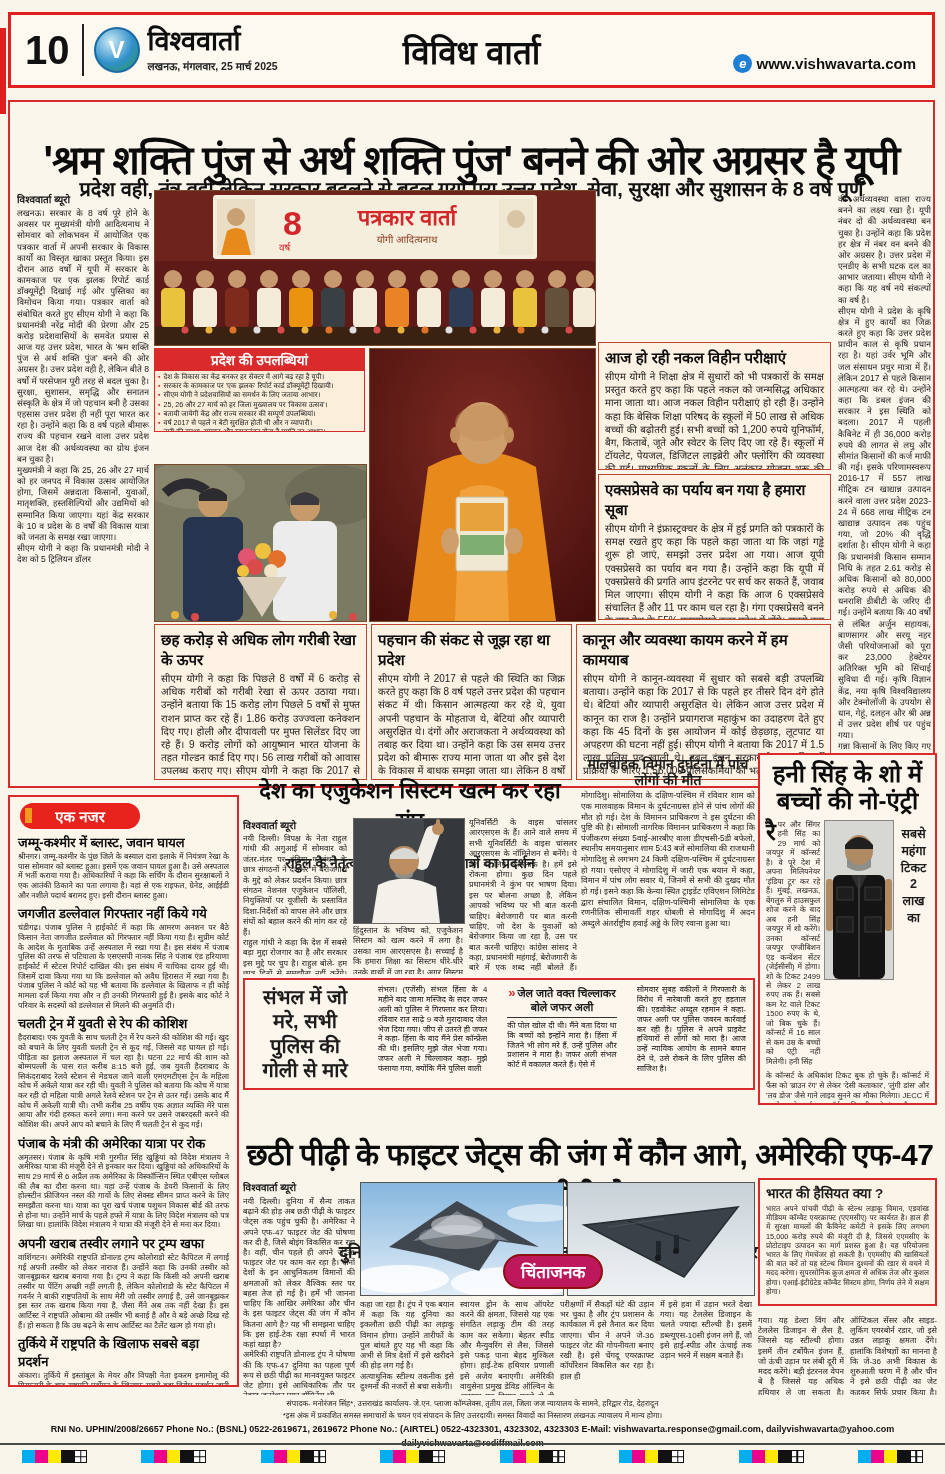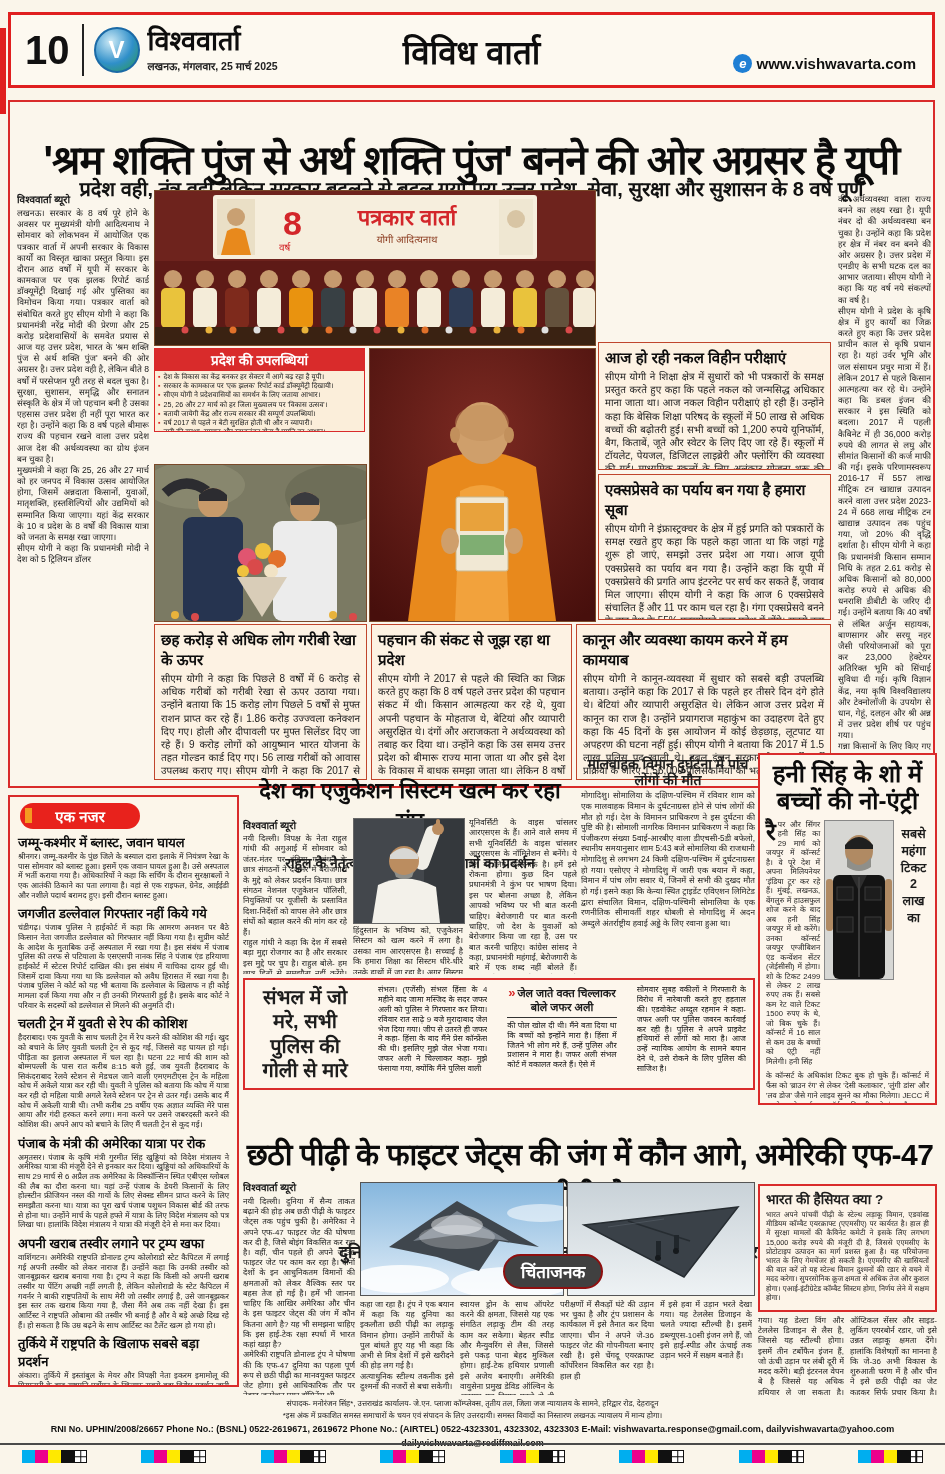--- a/index.html
+++ b/index.html
@@ -95,23 +95,23 @@
   .qmark{color:#d92b2b;font-size:13px;margin-right:2px;}
 
   
   .jets{left:243px;top:1108px;width:694px;height:287px;}
   .jets-head{font-size:30px;font-weight:800;text-align:center;color:#0b0b0b;letter-spacing:-0.5px;}
   .jets-sub{font-size:17px;font-weight:700;text-align:center;margin-top:3px;}
   .jcol{position:absolute;font-size:8px;line-height:1.28;text-align:justify;overflow:hidden;}
   .jc1{left:0;top:74px;width:112px;height:213px;}
   .jphoto1{position:absolute;left:117px;top:74px;width:202px;height:112px;border:1px solid #555;}
   .jphoto2{position:absolute;left:324px;top:74px;width:186px;height:112px;border:1px solid #555;}
-  .jbadge{position:absolute;left:260px;top:146px;background:#404040;border:2px solid #8f0f0f;border-radius:20px;
+  .jbadge{position:absolute;left:260px;top:146px;background:#be185d;border:2px solid #8f0f0f;border-radius:20px;
           color:#fff;font-weight:800;font-size:17px;padding:4px 16px;font-family:Liberation Serif, serif;}
-  .indiabox{position:absolute;left:515px;top:76px;width:179px;height:128px;border:2px solid #d92b2b;
+  .indiabox{position:absolute;left:515px;top:70px;width:179px;height:128px;border:2px solid #d92b2b;
             background:#fdf4e8;box-sizing:border-box;padding:4px 6px;}
   .indiabox h4{margin:0 0 2px 0;font-size:13.5px;font-weight:800;}
   .indiabox p{margin:0;font-size:7.3px;line-height:1.26;text-align:justify;}
   .jc2{left:117px;top:192px;width:94px;height:95px;}
   .jc3{left:217px;top:192px;width:94px;height:95px;}
   .jc4{left:317px;top:192px;width:94px;height:95px;}
   .jc5{left:417px;top:192px;width:92px;height:95px;}
   .jc6{left:515px;top:208px;width:86px;height:79px;}
   .jc7{left:607px;top:208px;width:87px;height:79px;}
 

